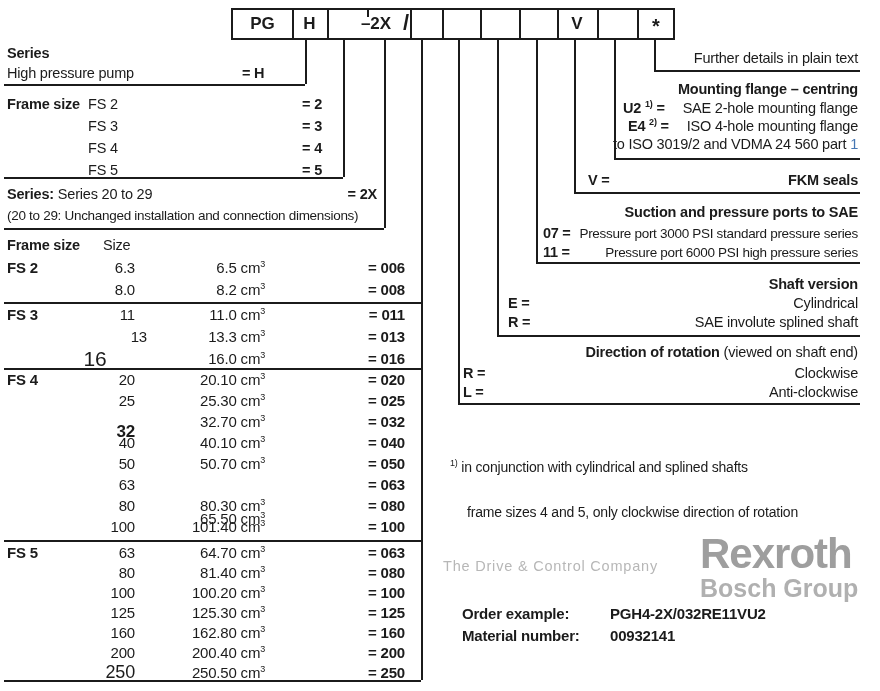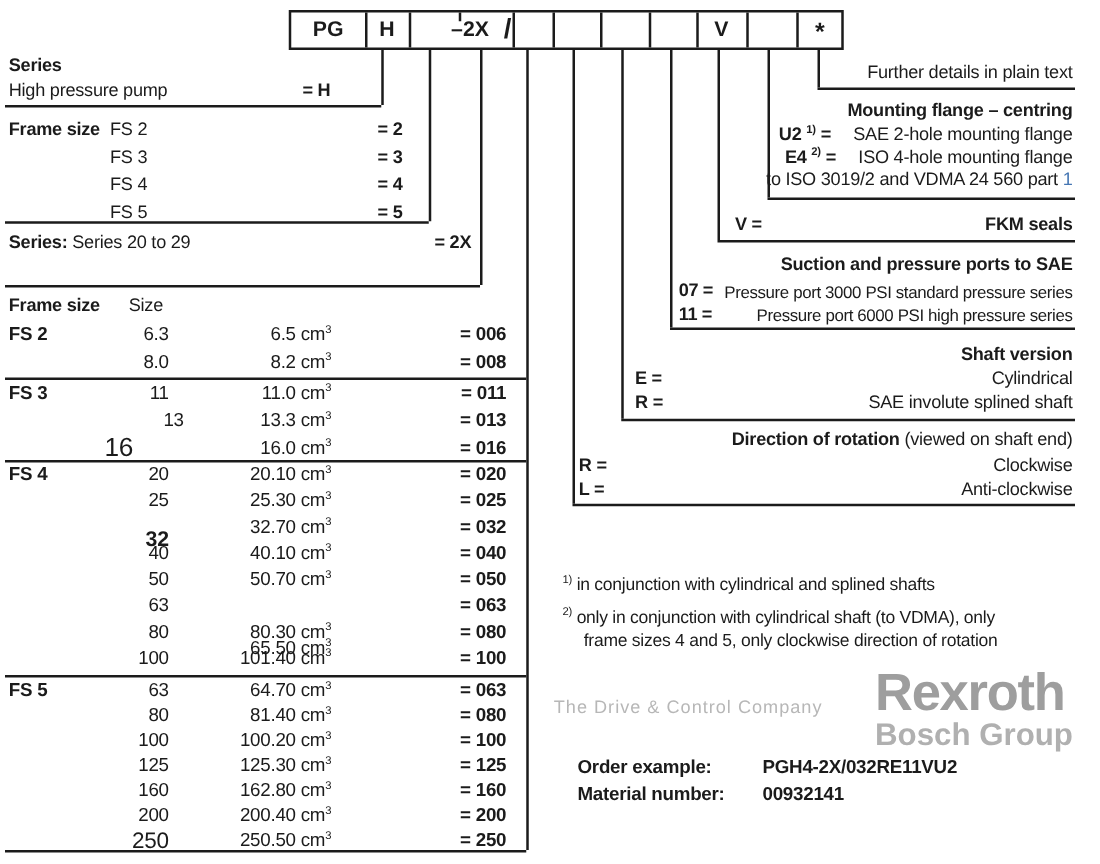--- a/index.html
+++ b/index.html
@@ -61,20 +61,21 @@
   <div class="t" style="left:88px;top:140px">FS 4</div>
   <div class="t b rt" style="left:250px;top:140px;width:72px">= 4</div>
   <div class="t" style="left:88px;top:162px">FS 5</div>
   <div class="t b rt" style="left:250px;top:162px;width:72px">= 5</div>
 
   <div class="t" style="left:7px;top:186px">
     <span class="b">Series:</span>
     <span>Series 20 to 29</span>
   </div>
   <div class="t b rt" style="left:300px;top:186px;width:77px">= 2X</div>
+  <div class="t sm" style="left:7px;top:207px">(20 to 29: Unchanged installation and connection dimensions)</div>
 
   <div class="t b" style="left:7px;top:237px">Frame size</div>
   <div class="t" style="left:103px;top:237px">Size</div>
   <div id="table-rows">
       <div class="t b" style="left: 7px; top: 259px; font-size: 15px;">FS 2</div>
       <div class="t rt" style="left: 55px; top: 259px; width: 80px; font-size: 15px;">6.3</div>
       <div class="t rt" style="left: 115px; top: 259px; width: 150px; font-size: 15px;">6.5 cm<sup>3</sup></div>
       <div class="t b rt" style="left: 328px; top: 259px; width: 77px; font-size: 15px;">= 006</div>
       <div class="t rt" style="left: 55px; top: 281px; width: 80px; font-size: 15px;">8.0</div>
       <div class="t rt" style="left: 115px; top: 281px; width: 150px; font-size: 15px;">8.2 cm<sup>3</sup></div>
@@ -186,23 +187,20 @@
     <span>Clockwise</span>
   </div>
   <div class="t flexrow" style="left:463px;right:22px;top:384px">
     <span class="b">L =</span>
     <span>Anti-clockwise</span>
   </div>
 
   <div class="t" style="left:450px;top:459px;font-size:14px">
     <sup>1)</sup> <span>in conjunction with cylindrical and splined shafts</span>
   </div>
-  <div class="t" style="left:450px;top:485px;font-size:14px">
-    <sup>2)</sup> <span>only in conjunction with cylindrical shaft (to VDMA), only</span>
-  </div>
   <div class="t" style="left:467px;top:504px;font-size:14px">frame sizes 4 and 5, only clockwise direction of rotation</div>
 
   <div class="t gray" style="left:443px;top:558px;font-size:14.5px">The Drive &amp; Control Company</div>
   <div class="logo">Rexroth</div>
   <div class="logosub">Bosch Group</div>
 
   <div class="t b" style="left:462px;top:605px;font-size:15px">Order example:</div>
   <div class="t b" style="left:610px;top:605px;font-size:15px">PGH4-2X/032RE11VU2</div>
   <div class="t b" style="left:462px;top:627px;font-size:15px">Material number:</div>
   <div class="t b" style="left:610px;top:627px;font-size:15px">00932141</div>

